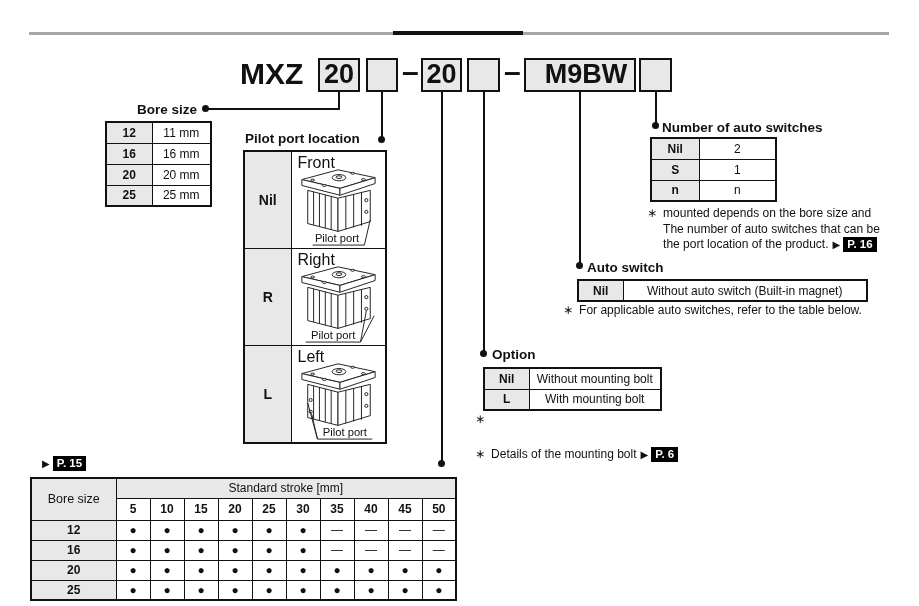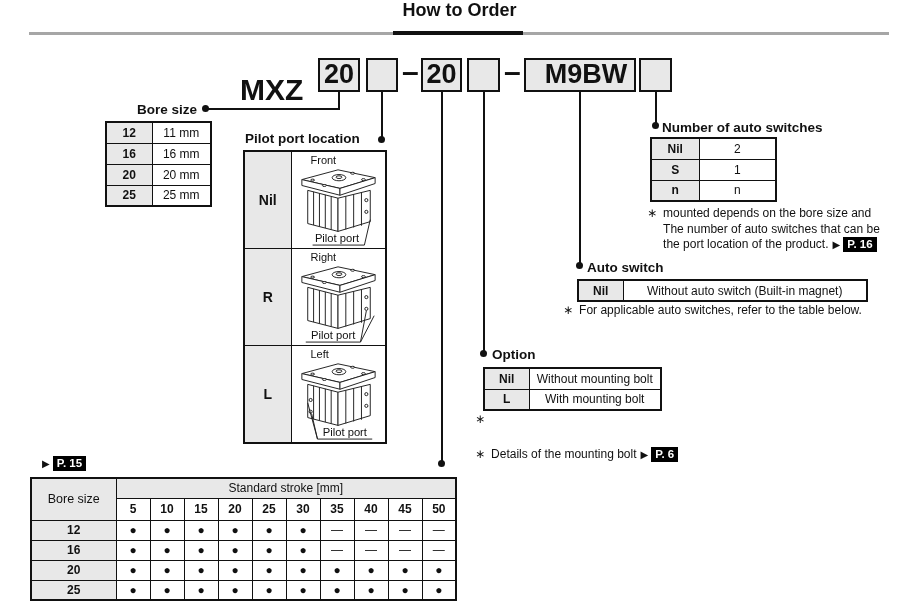--- a/index.html
+++ b/index.html
@@ -1,36 +1,36 @@
 <!DOCTYPE html>
 <html><head>
 <meta charset="utf-8">
 <style>
   html,body{margin:0;padding:0;background:#fff;}
   .canvas{position:relative;width:919px;height:606px;background:#ffffff;
           font-family:"Liberation Sans","DejaVu Sans",sans-serif;color:#111;overflow:hidden;}
   .abs{position:absolute;}
-  .bold{font-weight:bold;margin-top:16px;}
+  .bold{font-weight:bold;}
   .sec-title{font-weight:bold;font-size:13.5px;white-space:nowrap;}
   .vline{position:absolute;width:2px;background:#111;}
   .hline{position:absolute;height:2px;background:#111;}
   .cdot{position:absolute;width:7px;height:7px;border-radius:50%;background:#111;}
   .mbox{position:absolute;top:58px;height:34px;background:#e8e8e8;border:2px solid #111;
         box-sizing:border-box;font-weight:bold;font-size:27px;text-align:center;line-height:29px;}
   .mdash{position:absolute;top:55px;font-weight:bold;font-size:30px;line-height:34px;}
   table.dt{border-collapse:collapse;border:2px solid #111;table-layout:fixed;}
   table.dt td{border:1px solid #111;font-size:12px;text-align:center;padding:0;overflow:hidden;white-space:nowrap;}
   td.code{background:#e8e8e8;font-weight:bold;font-size:13px;}
   .badge{display:inline-block;background:#000;color:#fff;font-weight:bold;font-size:11.5px;
          line-height:15px;padding:0 4px;}
   .tri{font-size:10px;line-height:15px;margin:0 3px 0 4px;}
   .note{position:absolute;display:flex;gap:6px;font-size:12px;line-height:15.5px;color:#111;}
   .note .ast{font-size:12px;}
   .imgcell{position:relative;height:96px;}
-  .imgcell .plabel{position:absolute;top:2px;left:19px;font-size:11px;}
+  .imgcell .plabel{position:absolute;top:2px;left:6px;font-size:16px;}
   .imgcell svg{position:absolute;top:11px;left:0;}
   svg text{font-family:"Liberation Sans","DejaVu Sans",sans-serif;}
 </style>
 </head>
 <body>
 
 <div class="canvas">
 
   <svg width="0" height="0" style="position:absolute" aria-hidden="true">
     <defs>
@@ -52,21 +52,20 @@
         <line x1="40" y1="34.2" x2="40" y2="68.2"></line>
         <line x1="55" y1="34" x2="55" y2="68"></line>
         <line x1="63" y1="32" x2="63" y2="66"></line>
         <line x1="71" y1="30.2" x2="71" y2="64.2"></line>
         <circle cx="76" cy="38" r="1.6"></circle>
         <circle cx="76" cy="50" r="1.6"></circle>
       </g>
     </defs>
   </svg>
 
-  <div class="abs" style="left:0;top:4;width:919px;text-align:center;font-size:18px;font-weight:bold;">How to Order</div>
   <div class="abs" style="left:29px;top:32px;width:860px;height:3px;background:#a6a6a6;"></div>
   <div class="abs" style="left:393px;top:31px;width:130px;height:4px;background:#111;"></div>
 
   <div>
     <div class="abs bold" style="left:240px;top:57px;font-size:30px;line-height:34px;">MXZ</div>
     <div class="mbox" style="left:318px;width:42px;">20</div>
     <div class="mbox" style="left:366px;width:32px;"></div>
     <div class="mdash" style="left:402px;">–</div>
     <div class="mbox" style="left:421px;width:41px;">20</div>
     <div class="mbox" style="left:467px;width:33px;"></div>

